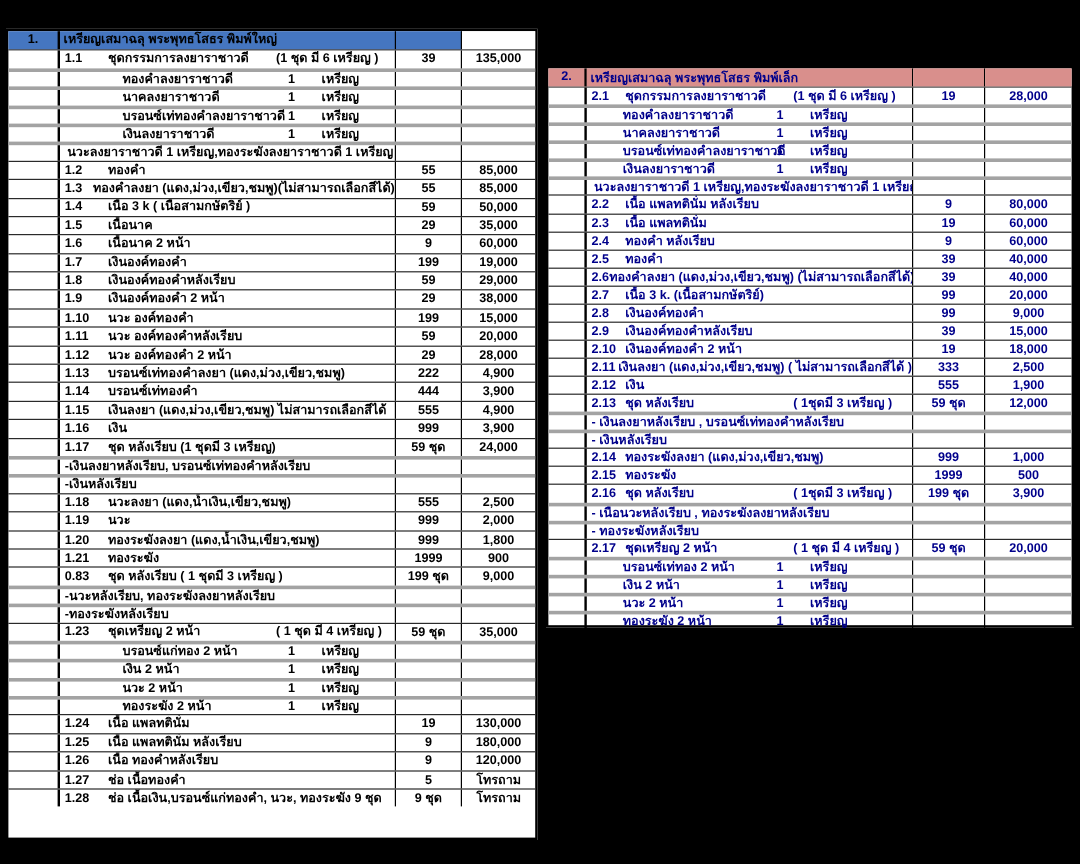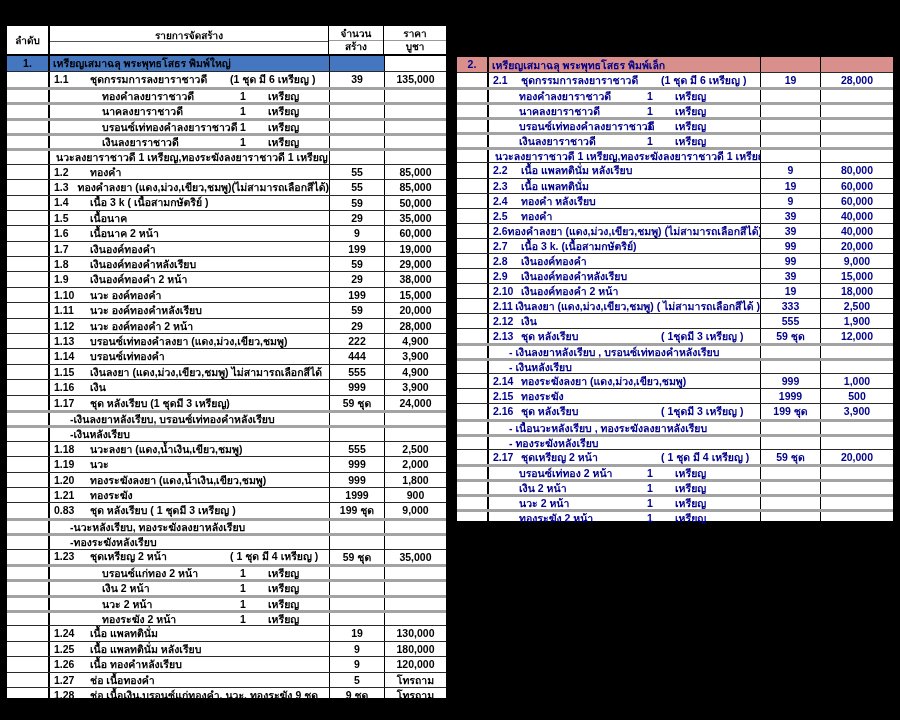--- a/index.html
+++ b/index.html
@@ -46,53 +46,36 @@
   .nm{display:inline-block;}
   .nmw{min-width:140px;}
   .nt{display:inline-block;}
   .subrow{padding-left:52px;}
   #tbl-right .subrow{padding-left:30px;}
   .snm{display:inline-block;width:138px;}
   #tbl-right .snm{width:128px;}
   .scnt{display:inline-block;width:16px;}
   .sunit{display:inline-block;margin-left:12px;}
   .c-item.note{padding-left:6px;}
-  .c-item.dash{padding-left:20px;}
+  .c-item.dash{padding-left:4px;}
 
   
   .row.sec .c-no,.row.sec .c-item,.row.sec .c-qty{background:var(--accent);}
   .row.sec .c-price{background:var(--accent);}
   #tbl-left .row.sec .c-price{background:#fff;}
   .row.sec{font-size:11.5px;}
   .row.sec .c-no{text-align:center;}
   .row.sec .c-item{padding-left:3px;}
 </style>
 </head>
 <body>
 
 <div class="canvas">
 
   <div class="tbl" id="tbl-left" style="color: rgb(0, 0, 0);">
-    <div class="hdr">
-      <div class="hc h-no">
-        <span>ลำดับ</span>
-      </div>
-      <div class="hc h-item">
-        <span>รายการจัดสร้าง</span>
-        <div class="hdr-underline"></div>
-      </div>
-      <div class="hc h-qty">
-        <span class="l1">จำนวน</span>
-        <span class="l2">สร้าง</span>
-      </div>
-      <div class="hc h-price">
-        <span class="l1">ราคา</span>
-        <span class="l2">บูชา</span>
-      </div>
-    </div>
     <div id="rows-left">
         <div class="row sec" style="--accent: #4576c0;">
           <div class="c c-no">1.</div>
           <div class="c c-item">เหรียญเสมาฉลุ พระพุทธโสธร พิมพ์ใหญ่</div>
           <div class="c c-qty"></div>
           <div class="c c-price"></div>
         </div>
         <div class="row main">
           <div class="c c-no"></div>
           <div class="c c-item">

